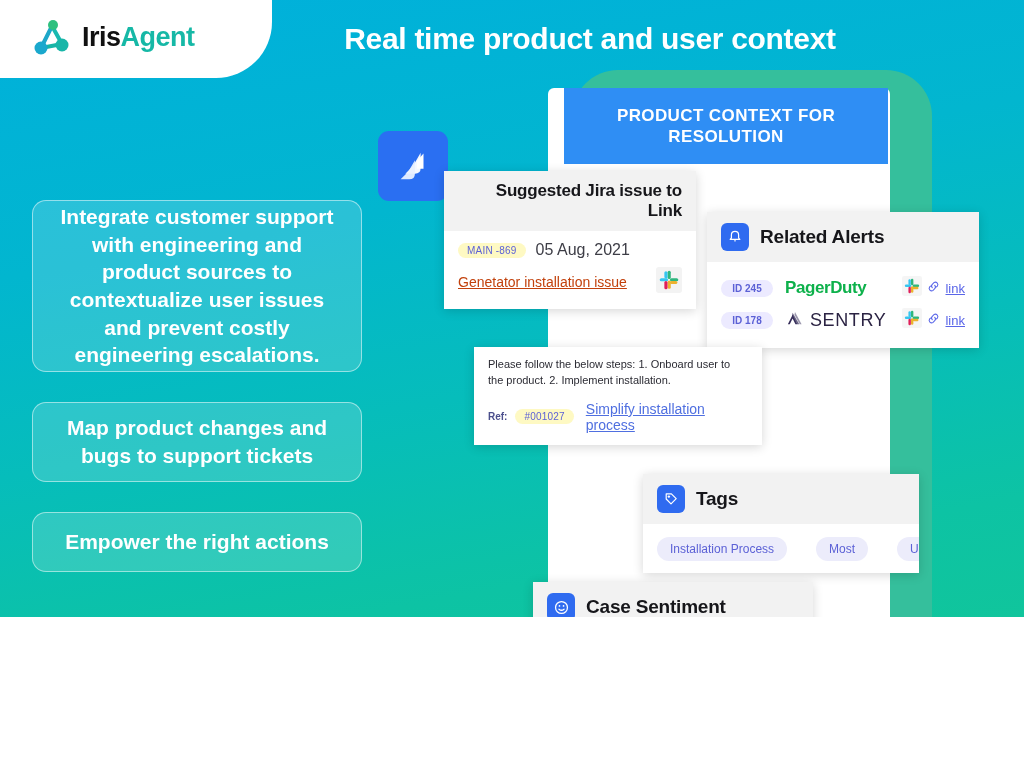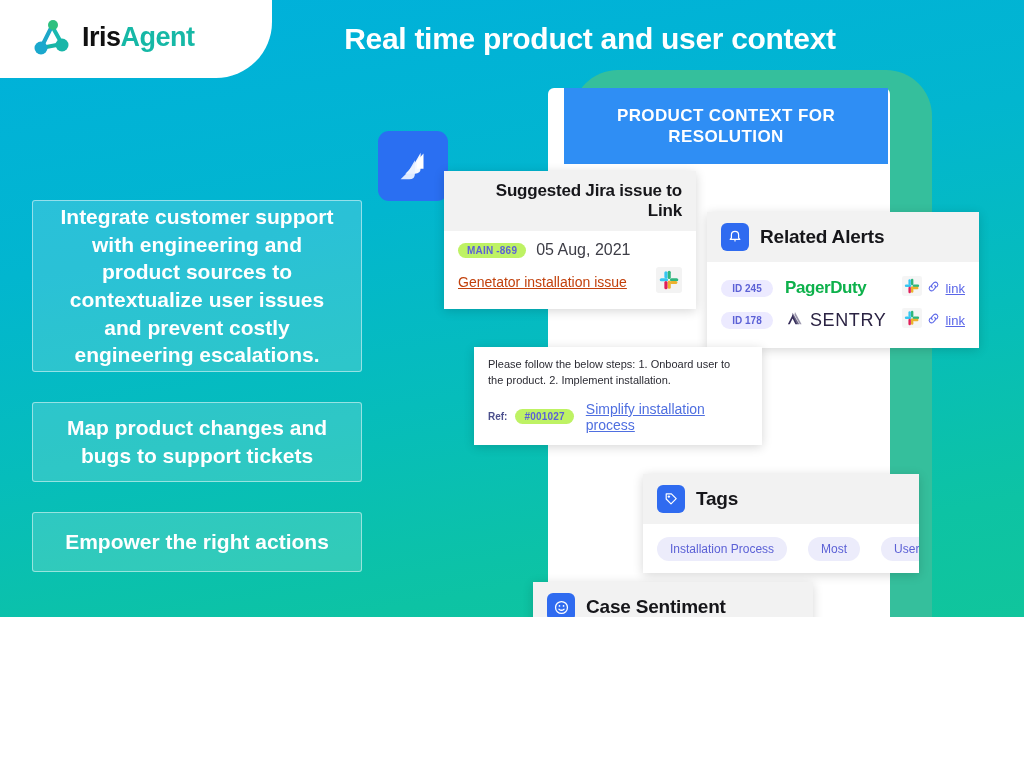--- a/index.html
+++ b/index.html
@@ -38,21 +38,21 @@
     color: #ffffff; font-size: 30px; font-weight: bold;
     letter-spacing: -0.3px;
   }
 
   
   .feature-card {
     position: absolute; left: 32px;
     width: 330px;
     background: rgba(255,255,255,0.16);
     border: 1px solid rgba(255,255,255,0.5);
-    border-radius: 3px;
+    border-radius: 14px;
     color: #ffffff;
     font-size: 21px; font-weight: bold;
     line-height: 1.32;
     text-align: center;
     display: flex; align-items: center; justify-content: center;
     padding: 14px 18px;
   }
   #card-0 { top: 200px; height: 172px; }
   #card-1 { top: 402px; height: 80px; }
   #card-2 { top: 512px; height: 60px; }
@@ -122,23 +122,23 @@
     position: absolute; left: 378px; top: 131px;
     width: 70px; height: 70px;
     background: #2a6ff2; border-radius: 11px;
     display: flex; align-items: center; justify-content: center;
   }
   #jira-card { left: 444px; top: 171px; width: 252px; }
   #jira-card .fcard-head { padding: 10px 14px; }
   #jira-card .fcard-head .htitle { font-size: 17px; }
   .jira-row1 { display: flex; align-items: center; gap: 10px; }
   .pill {
-    background: #bef264; color: #5c61d6;
+    background: #fef9c3; color: #5c61d6;
     border-radius: 11px; padding: 2px 9px;
-    font-size: 10px; font-weight: bold; letter-spacing: 0.2px;
+    font-size: 10px; font-weight: normal; letter-spacing: 0.2px;
     white-space: nowrap;
   }
   .jira-date { font-size: 16px; color: #3d3d46; }
   .jira-row2 {
     display: flex; align-items: center; justify-content: space-between;
     margin-top: 8px;
   }
   .jira-link { font-size: 14px; color: #c2410c; text-decoration: underline; }
 
   
@@ -161,21 +161,21 @@
 
   
   #res-card { left: 474px; top: 347px; width: 288px; }
   .res-body-text { font-size: 11px; color: #2b2b33; line-height: 1.45; }
   .res-ref-row { display: flex; align-items: center; gap: 8px; margin-top: 12px; }
   .res-ref-label { font-size: 10px; font-weight: bold; color: #4b4f8c; }
   .res-link { font-size: 14px; color: #4f6fe0; margin-left: 4px; }
 
   
   #tags-card { left: 643px; top: 474px; width: 276px; }
-  .tag-row { display: flex; align-items: center; gap: 21px; padding-top: 3px; }
+  .tag-row { display: flex; align-items: center; gap: 29px; padding-top: 3px; }
   .tag-chip {
     background: #ececfb; color: #5c61d6;
     border-radius: 14px; padding: 5px 13px;
     font-size: 12px; white-space: nowrap;
   }
 
   
   #sent-card { left: 533px; top: 582px; width: 280px; }
   #sent-card .fcard-body { padding: 10px 18px 18px; }
   .sent-label { font-size: 13px; color: #31313a; margin-bottom: 9px; }

